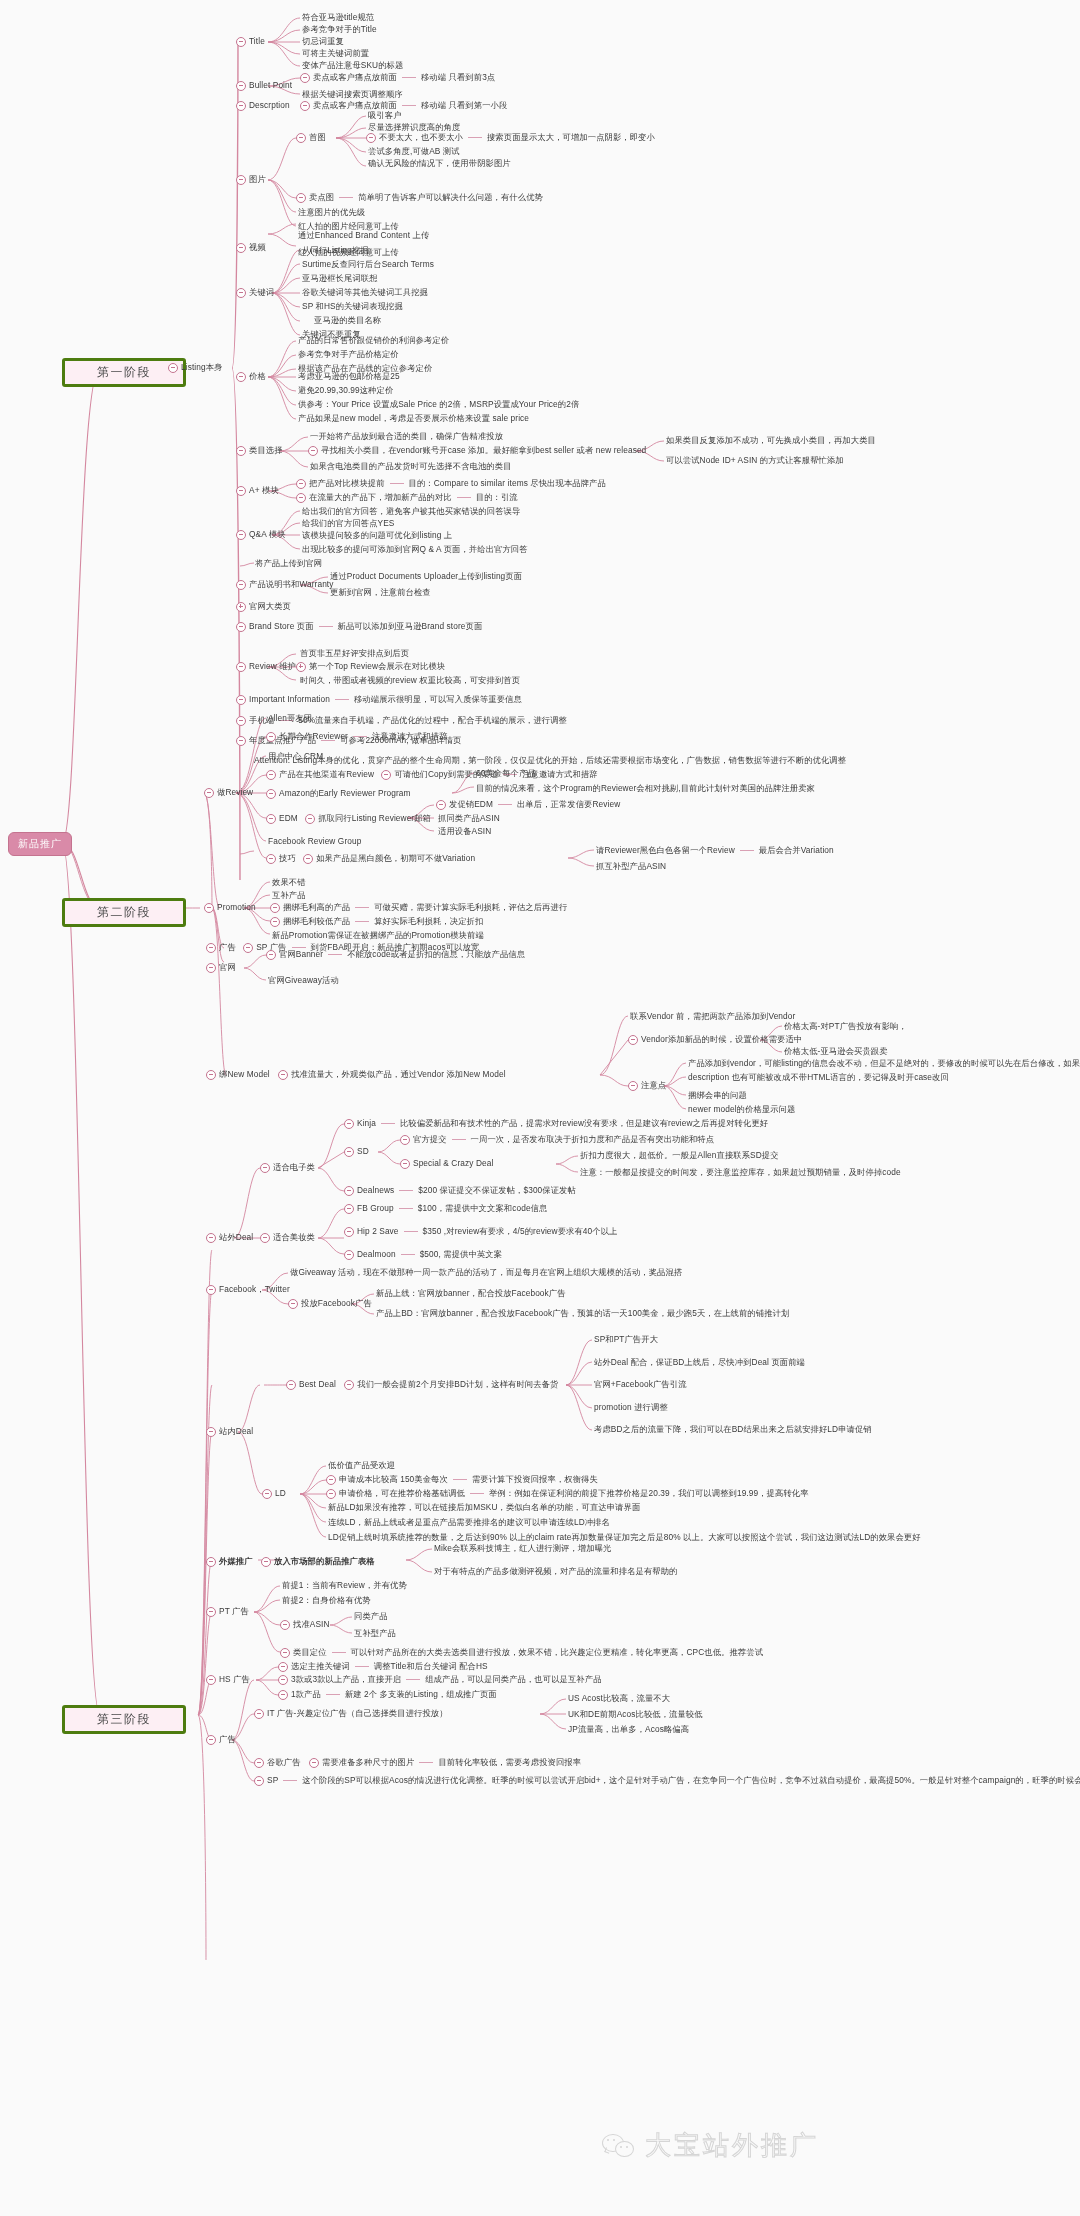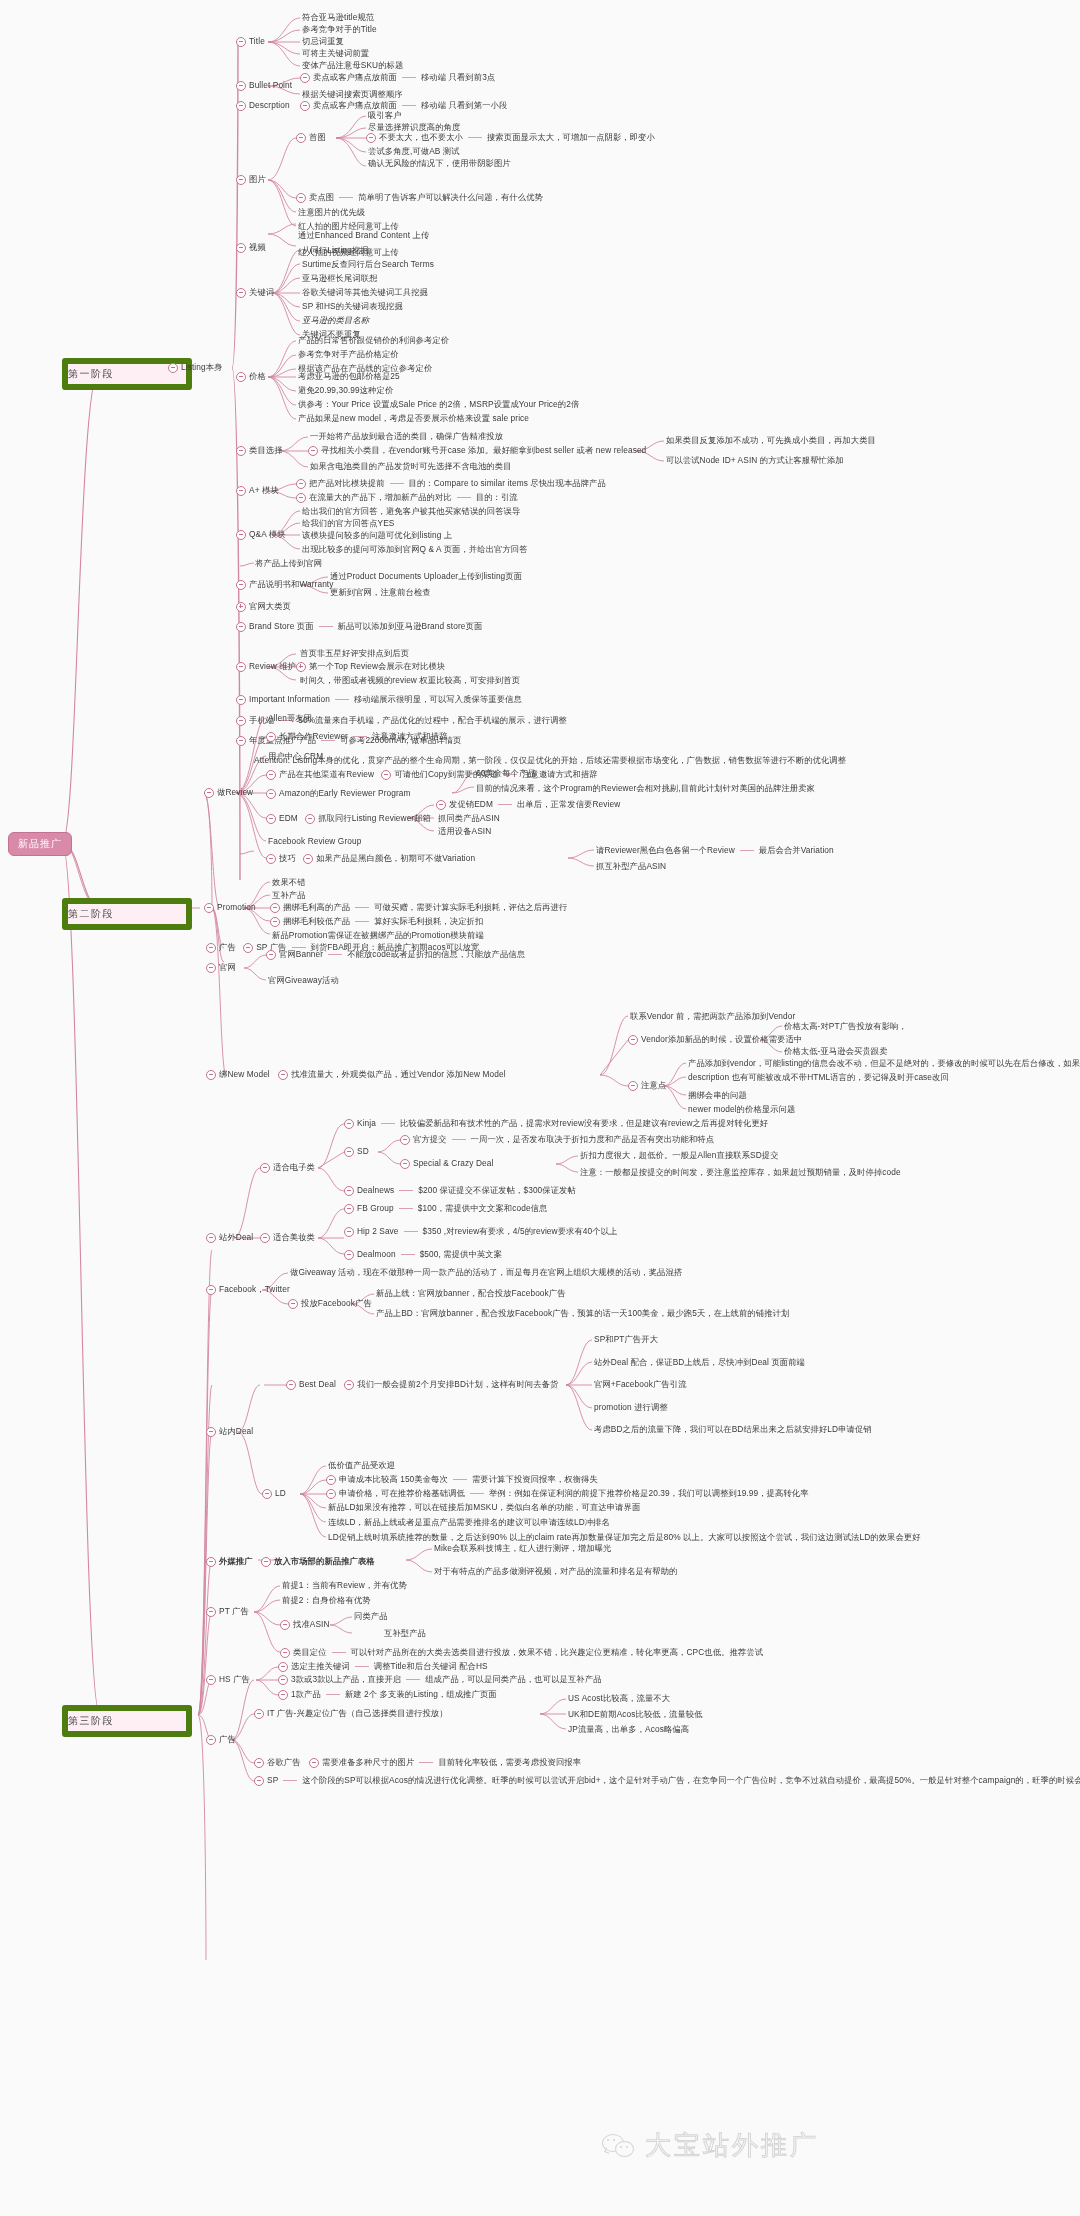--- a/index.html
+++ b/index.html
@@ -51,26 +51,26 @@
     border-radius:6px;
     padding:4px 9px;
     font-size:10px;
     letter-spacing:1px;
   }
 
   
   .stage{
     position:absolute;
     background:#fdeff4;
-    border:6px solid #4d7c0f;
+    border:3px solid #4d7c0f;
     border-radius:3px;
     padding:3px 0;
     width:118px;
-    text-align:left;
-    font-size:10px;
+    text-align:center;
+    font-size:12px;
     letter-spacing:1.5px;
     color:#4a4a4a;
   }
 
   
   #watermark{
     position:absolute;left:602px;top:2128px;
     display:flex;align-items:center;gap:9px;
     color:#d6d6d6;font-size:26px;letter-spacing:3px;
     -webkit-text-stroke:0px;
@@ -361,21 +361,21 @@
   <div class="node" style="left:298px;top:247px;">红人拍的视频经同意可上传</div>
 
   <div class="node" style="left:236px;top:287px;">
     <span class="bullet"></span><span class="txt">关键词</span>
   </div>
   <div class="node" style="left:302px;top:245px;">从同行Listing挖掘</div>
   <div class="node" style="left:302px;top:259px;">Surtime反查同行后台Search Terms</div>
   <div class="node" style="left:302px;top:273px;">亚马逊框长尾词联想</div>
   <div class="node" style="left:302px;top:287px;">谷歌关键词等其他关键词工具挖掘</div>
   <div class="node" style="left:302px;top:301px;">SP 和HS的关键词表现挖掘</div>
-  <div class="node" style="left:302px;top:315px;font-style:italic;">亚马逊的类目名称</div>
+  <div class="node" style="left:314px;top:315px;">亚马逊的类目名称</div>
   <div class="node" style="left:302px;top:329px;">关键词不要重复</div>
 
   <div class="node" style="left:236px;top:371px;">
     <span class="bullet"></span><span class="txt">价格</span>
   </div>
   <div class="node" style="left:298px;top:335px;">产品的日常售价跟促销价的利润参考定价</div>
   <div class="node" style="left:298px;top:349px;">参考竞争对手产品价格定价</div>
   <div class="node" style="left:298px;top:363px;">根据该产品在产品线的定位参考定价</div>
   <div class="node" style="left:298px;top:371px;">考虑亚马逊的包邮价格是25</div>
   <div class="node" style="left:298px;top:385px;">避免20.99,30.99这种定价</div>
@@ -618,21 +618,21 @@
 
   <div class="node" style="left:206px;top:1606px;">
     <span class="bullet"></span><span class="txt">PT 广告</span>
   </div>
   <div class="node" style="left:282px;top:1580px;">前提1：当前有Review，并有优势</div>
   <div class="node" style="left:282px;top:1595px;">前提2：自身价格有优势</div>
   <div class="node" style="left:280px;top:1619px;">
     <span class="bullet"></span><span class="txt">找准ASIN</span>
   </div>
   <div class="node" style="left:354px;top:1611px;">同类产品</div>
-  <div class="node" style="left:354px;top:1628px;margin-left:30px;">互补型产品</div>
+  <div class="node" style="left:354px;top:1628px;">互补型产品</div>
   <div class="node" style="left:280px;top:1647px;">
     <span class="bullet"></span><span class="txt">类目定位</span><span class="dash"></span><span class="txt">可以针对产品所在的大类去选类目进行投放，效果不错，比兴趣定位更精准，转化率更高，CPC也低。推荐尝试</span>
   </div>
 
   <div class="node" style="left:206px;top:1674px;">
     <span class="bullet"></span><span class="txt">HS 广告</span>
   </div>
   <div class="node" style="left:278px;top:1661px;">
     <span class="bullet"></span><span class="txt">选定主推关键词</span><span class="dash"></span><span class="txt">调整Title和后台关键词 配合HS</span>
   </div>

